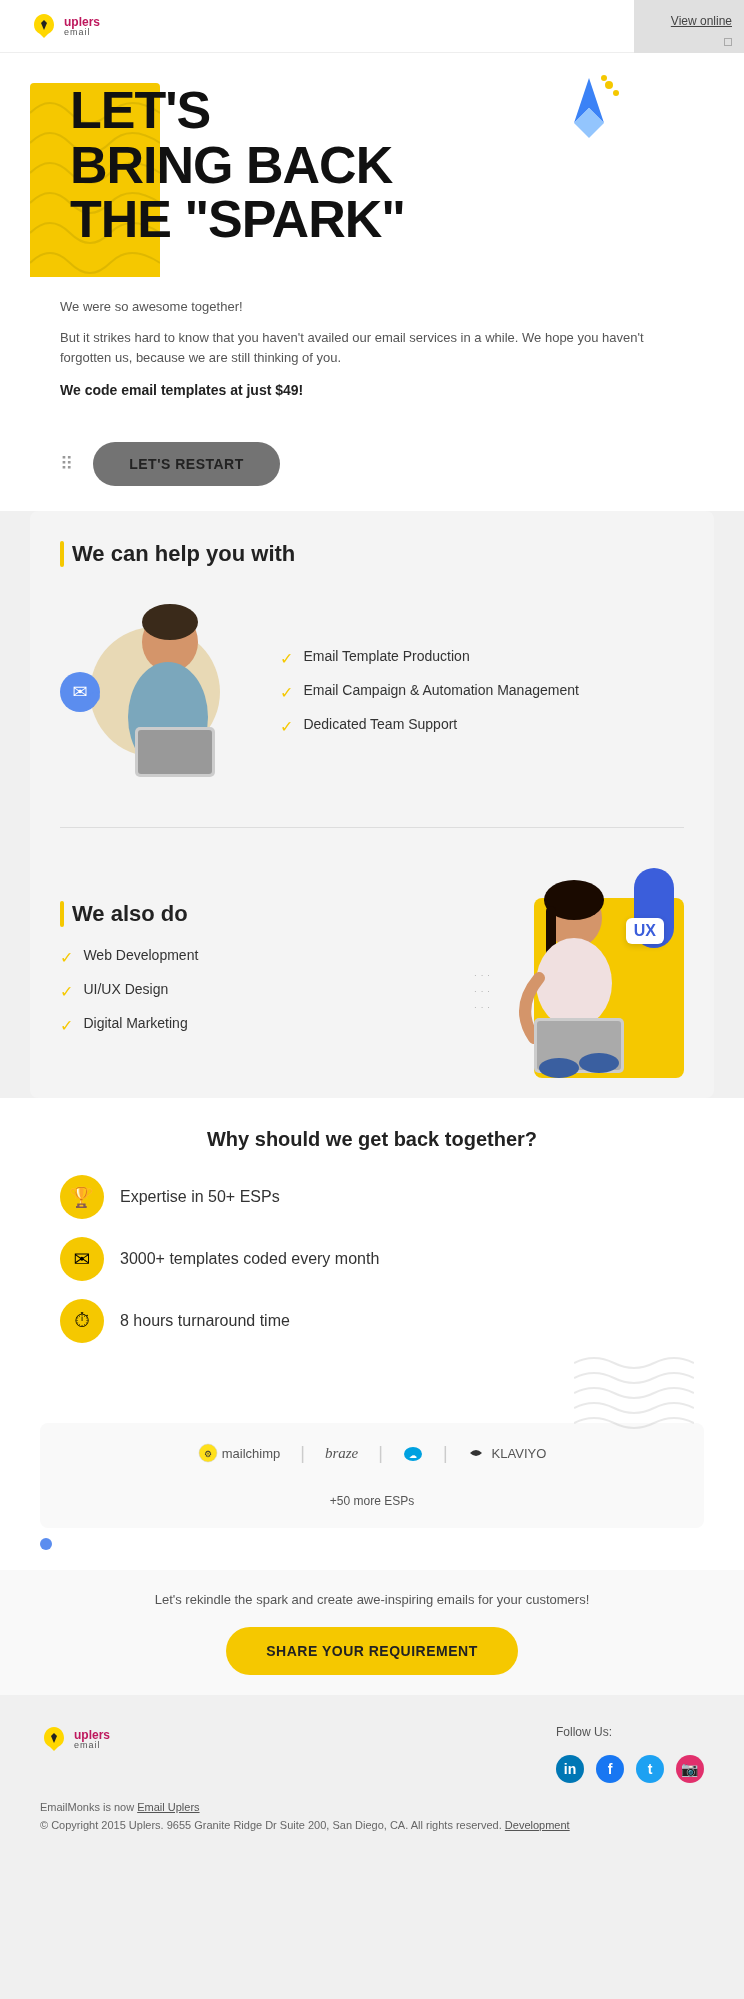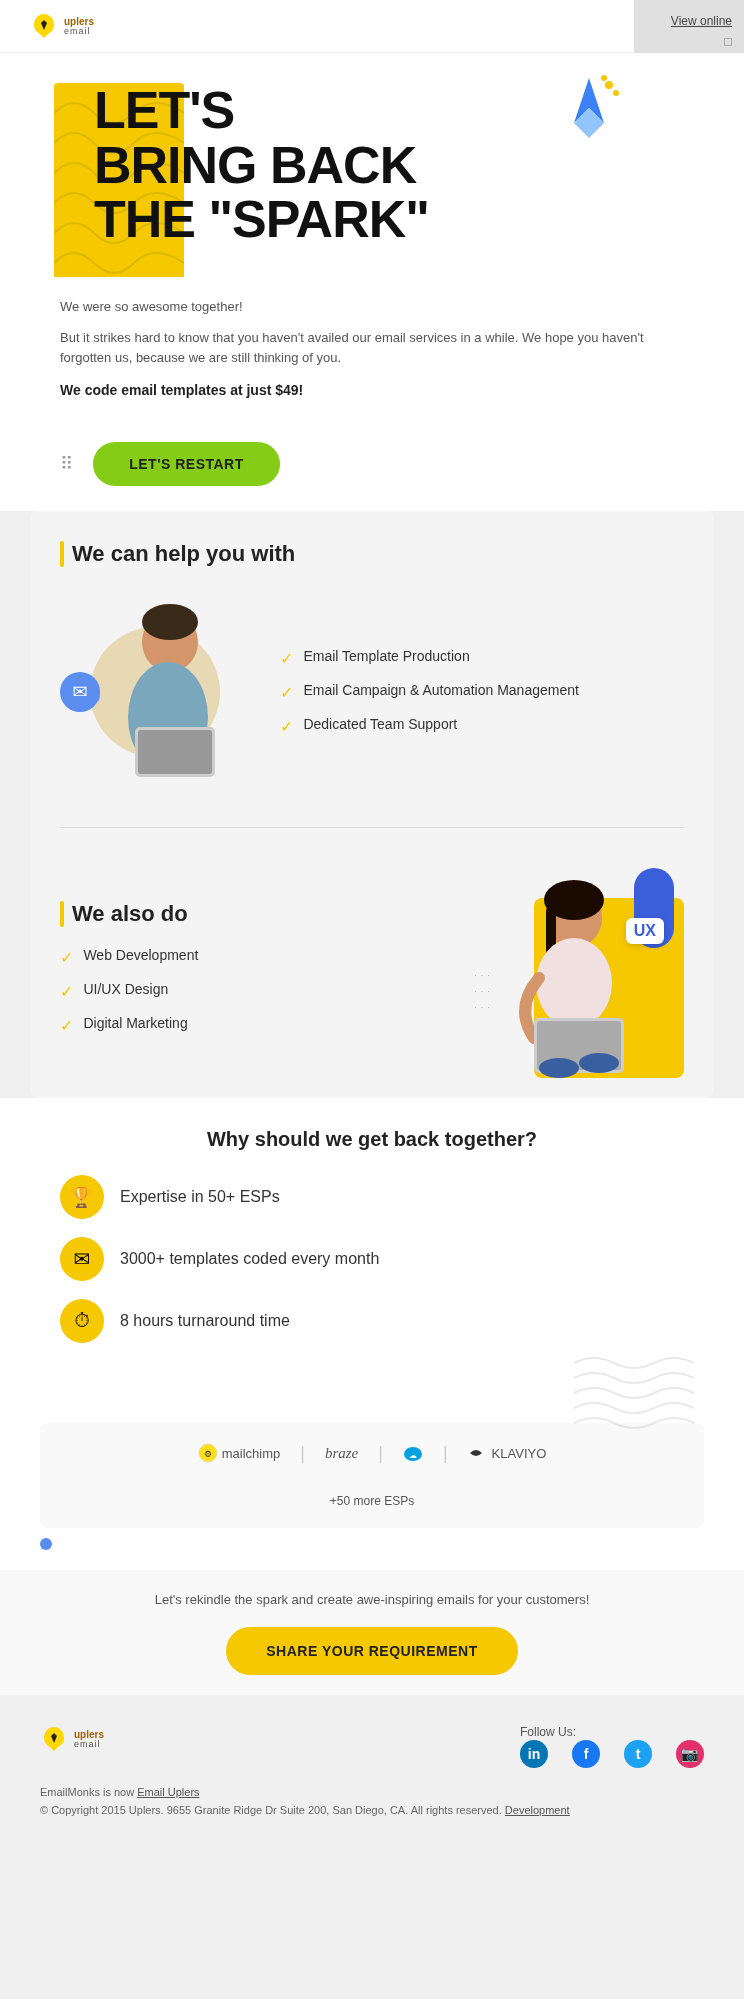--- a/index.html
+++ b/index.html
@@ -26,33 +26,33 @@
       display: flex;
       align-items: center;
       gap: 6px;
     }
     .logo-text-block {
       display: flex;
       flex-direction: column;
       line-height: 1;
     }
     .logo-main {
-      font-size: 10px;
+      font-size: 12px;
       font-weight: bold;
-      color: #a16207;
+      color: #be185d;
     }
     .logo-sub {
       font-size: 9px;
       color: #555;
       letter-spacing: 1px;
     }
     
     .hero {
       background: #ffffff;
-      padding: 30px 60px 30px 84px;
+      padding: 30px 60px 30px 60px;
       position: relative;
       overflow: hidden;
     }
     .hero-inner {
       position: relative;
     }
     .yellow-block {
       position: absolute;
       left: -30px;
       top: 0;
@@ -109,21 +109,21 @@
       padding: 10px 60px 25px;
       display: flex;
       align-items: center;
       gap: 20px;
     }
     .dots-icon {
       font-size: 18px;
       color: #999;
     }
     .cta-button-yellow {
-      background: #84cc16;
+      background: #737373;
       color: #222;
       font-weight: bold;
       font-size: 14px;
       border: none;
       border-radius: 30px;
       padding: 14px 36px;
       cursor: pointer;
       letter-spacing: 0.5px;
       text-align: right;
     }
@@ -320,22 +320,22 @@
       display: flex;
       align-items: center;
       gap: 6px;
     }
     .footer-follow {
       font-size: 12px;
       color: #555;
     }
     .social-icons {
       display: flex;
-      gap: 24px;
-      margin-top: 1px;
+      gap: 12px;
+      margin-top: 16px;
     }
     .social-icon {
       width: 28px;
       height: 28px;
       border-radius: 50%;
       display: flex;
       align-items: center;
       justify-content: center;
       color: white;
       font-size: 14px;

